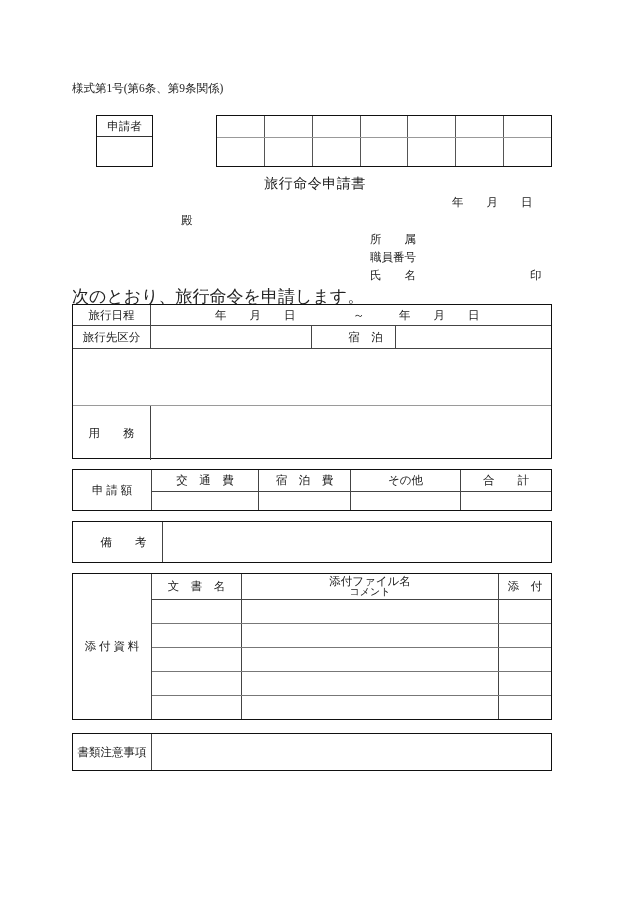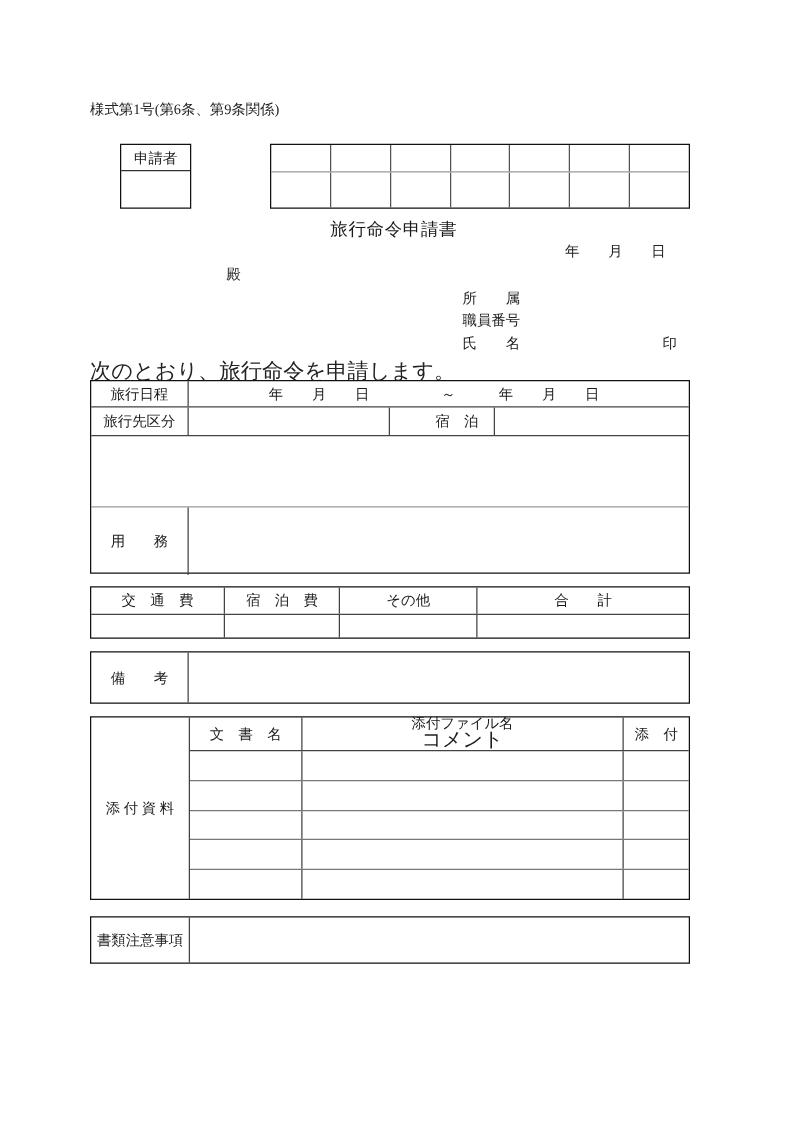--- a/index.html
+++ b/index.html
@@ -144,21 +144,21 @@
   }
   #amount-table .amt-cols { flex: 1; display: flex; flex-direction: column; }
   #amount-table .amt-head { height: 21px; display: flex; border-bottom: 1.2px solid #444; }
   #amount-table .amt-body { flex: 1; display: flex; }
   .c-kotsu { width: 107px; }
   .c-shuku { width: 92px; }
   .c-sonota { width: 110px; }
   .c-goukei { flex: 1; }
 
   
-  #remark-table { top: 521px; height: 42px; }
+  #remark-table { top: 521px; height: 42px; padding-left: 12px; }
   #remark-table .rr { height: 100%; }
 
   
   #attach-table { top: 573px; height: 147px; }
   #attach-table .at-label {
     width: 78px;
     display: flex; align-items: center; justify-content: center;
     font-size: 11.5px;
   }
   #attach-table .at-right { flex: 1; display: flex; flex-direction: column; }
@@ -167,21 +167,21 @@
   #attach-table .at-row:last-child { border-bottom: none; }
   .c-docname { width: 90px; }
   .c-filename { flex: 1; }
   .c-attach { width: 52px; }
   .two-line {
     display: flex; flex-direction: column;
     align-items: center; justify-content: center;
     line-height: 1.05; width: 100%;
   }
   .two-line span { font-size: 11.5px; }
-  .two-line span.sub { font-size: 16px; }
+  .two-line span.sub { font-size: 10px; }
 
   
   #notes-table { top: 733px; height: 38px; }
   #notes-table .nr { height: 100%; }
   #notes-table .nt-label {
     width: 78px;
     display: flex; align-items: center; justify-content: center;
     font-size: 11.5px;
   }
 </style>
@@ -246,20 +246,21 @@
       <div class="cell" style="flex:1;"></div>
     </div>
     <div class="row r4">
       <div class="cell lbl lblcol vline">用　　務</div>
       <div class="cell" style="flex:1;"></div>
     </div>
   </div>
 
   <div class="tbl" id="amount-table">
     <div class="row ar">
+      <div class="amt-label vline">申 請 額</div>
       <div class="amt-cols">
         <div class="amt-head">
           <div class="cell center c-kotsu vline">交　通　費</div>
           <div class="cell center c-shuku vline">宿　泊　費</div>
           <div class="cell center c-sonota vline">その他</div>
           <div class="cell center c-goukei">合　　計</div>
         </div>
         <div class="amt-body">
           <div class="cell center c-kotsu vline"></div>
           <div class="cell center c-shuku vline"></div>

